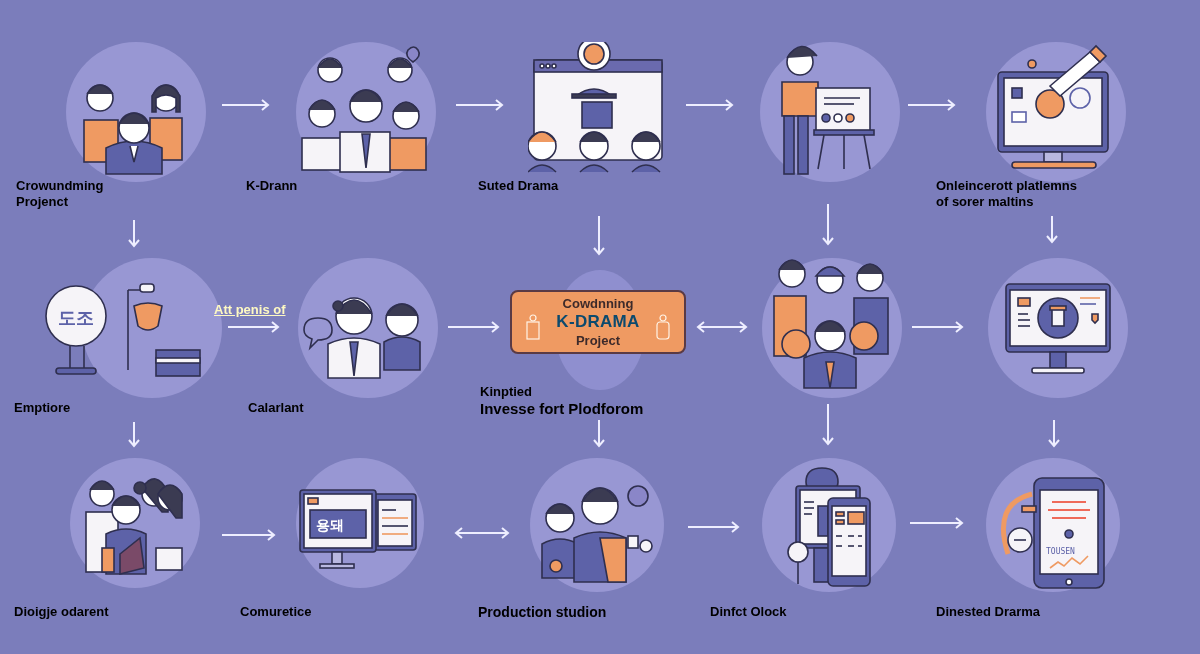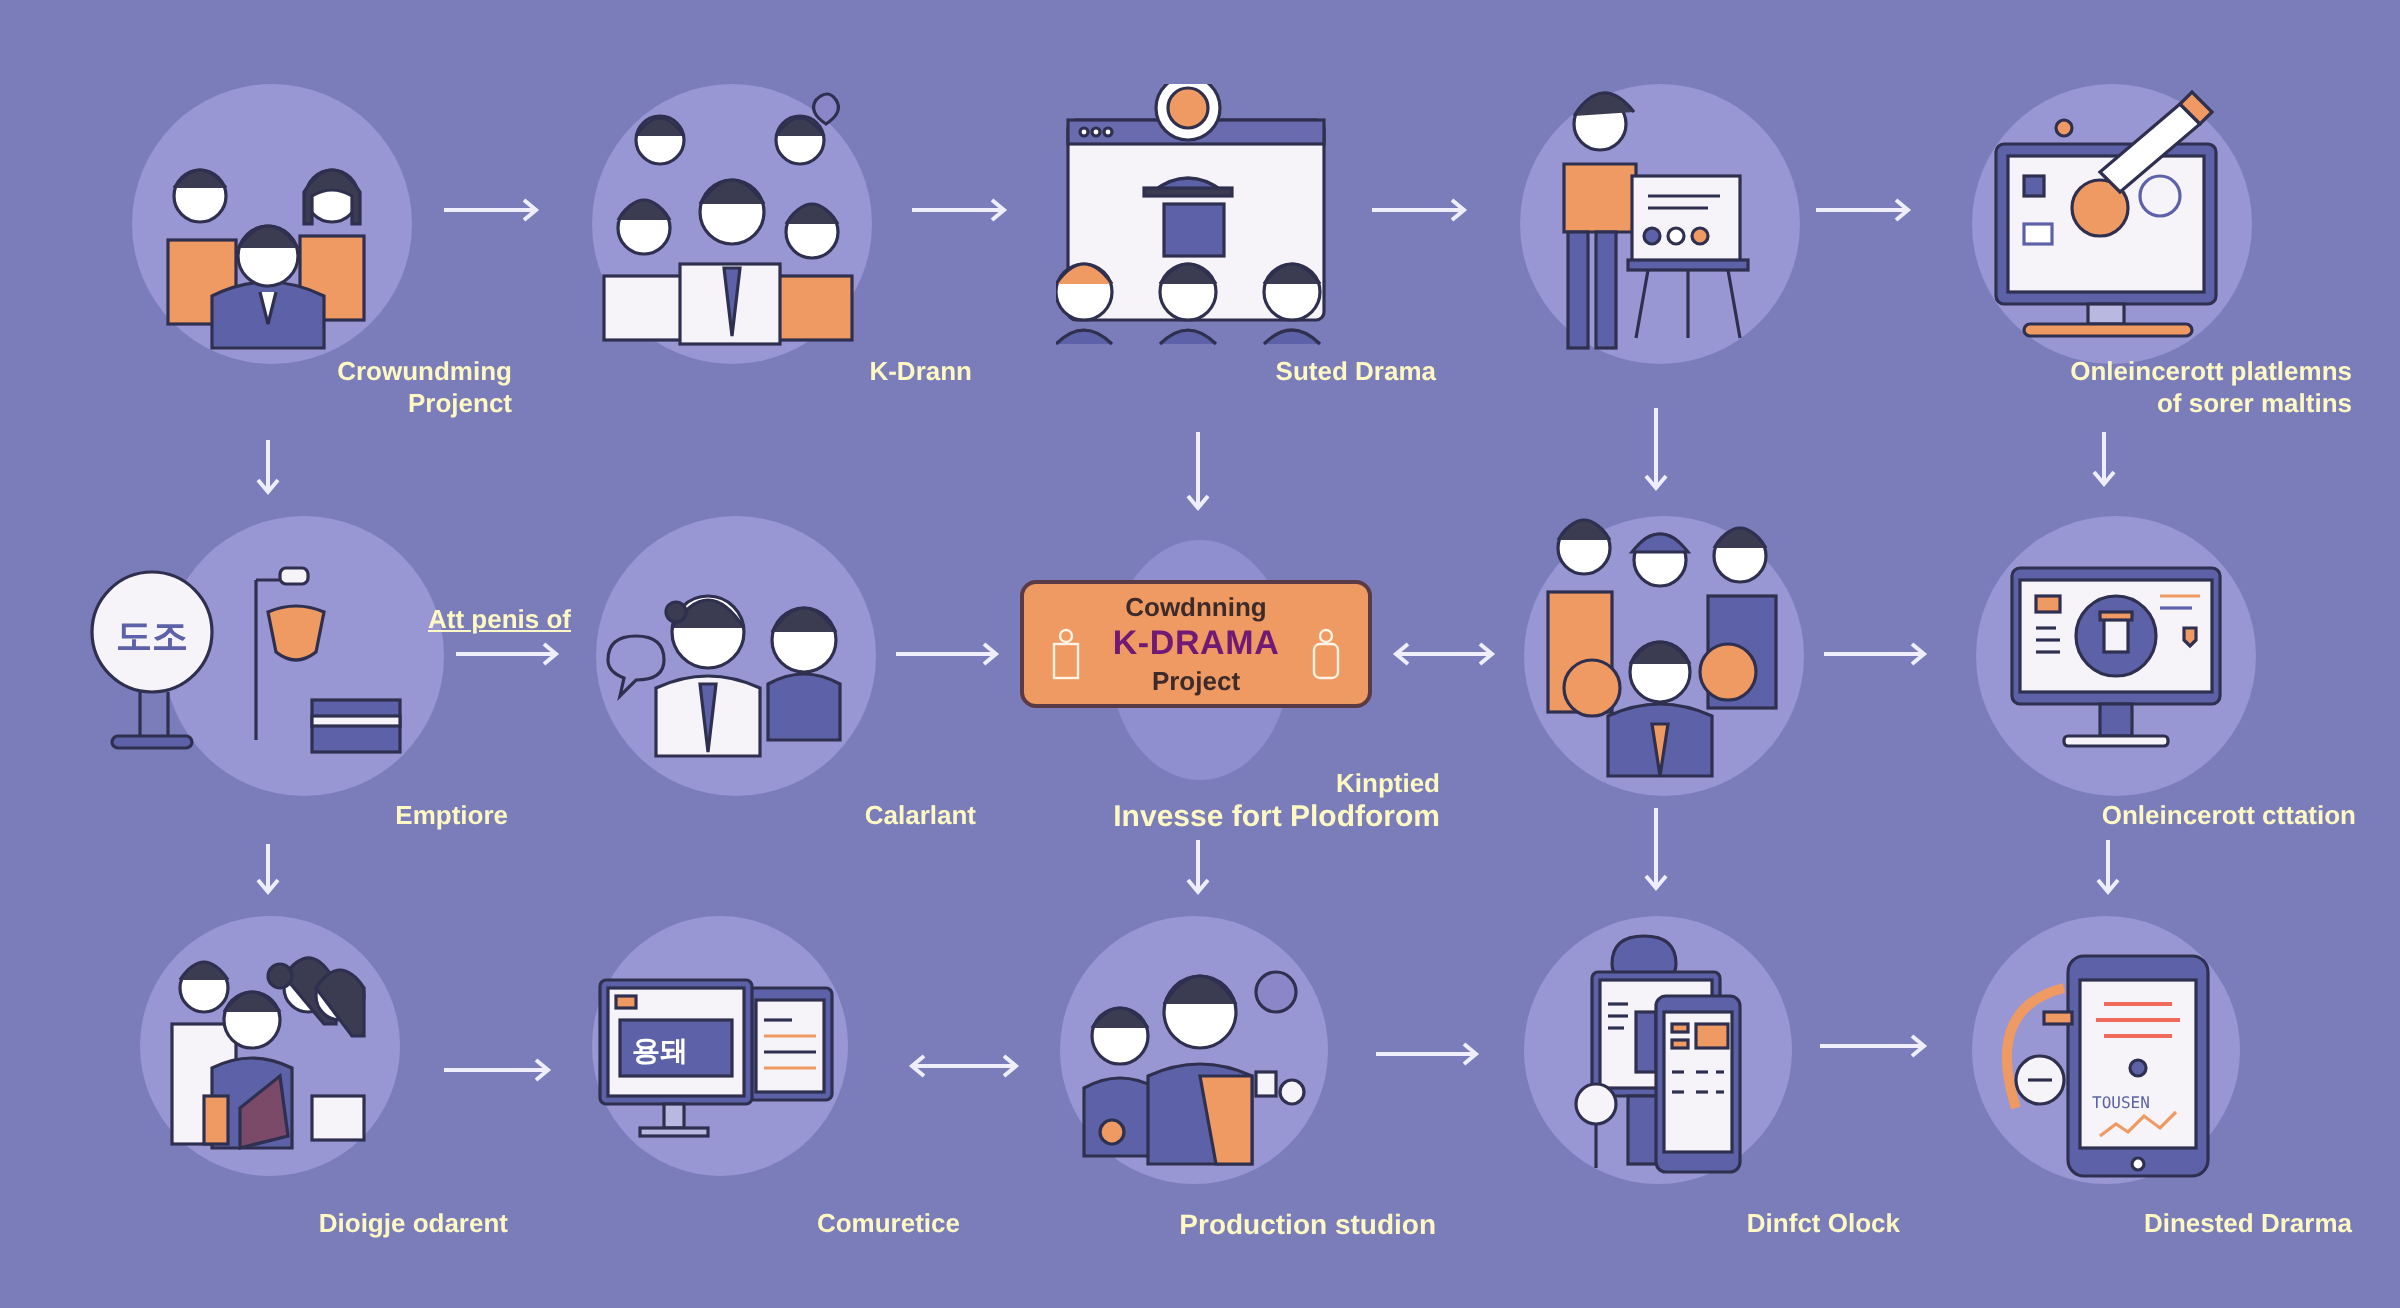--- a/index.html
+++ b/index.html
@@ -10,32 +10,32 @@
     position: relative;
   }
   .stage { position: absolute; inset: 0; }
   .node { position: absolute; width: 140px; height: 140px; }
   .disc {
     position: absolute; left: 0; top: 0; width: 140px; height: 140px;
     border-radius: 50%; background: #9897d3;
   }
   .node svg.ill { position: absolute; left: 0; top: 0; width: 140px; height: 140px; }
   .label {
-    position: absolute; width: 240px; text-align: right; color: #fef9c3;
+    position: absolute; width: 240px; text-align: left; color: #000000;
     font-size: 13px; line-height: 16px; font-weight: bold;
   }
   .arrow { position: absolute; }
   .arrow svg { display: block; }
   .center-box {
     position: absolute; left: 510px; top: 290px; width: 176px; height: 64px;
     background: #ef9a62; border: 2px solid #5a3a44; border-radius: 8px;
     box-sizing: border-box; text-align: center;
   }
   .center-box .l1 { position: absolute; left: 0; right: 0; top: 4px; font-size: 13px; font-weight: bold; color: #3d2a2a; }
-  .center-box .l2 { position: absolute; left: 0; right: 0; top: 20px; font-size: 17px; font-weight: bold; color: #701a75; letter-spacing: 0.3px; }
+  .center-box .l2 { position: absolute; left: 0; right: 0; top: 20px; font-size: 17px; font-weight: bold; color: #0c4a6e; letter-spacing: 0.3px; }
   .center-box .l3 { position: absolute; left: 0; right: 0; top: 41px; font-size: 13px; font-weight: bold; color: #3d2a2a; }
   .center-box .ico { position: absolute; top: 22px; width: 14px; height: 26px; }
   .center-glow { position: absolute; left: 555px; top: 270px; width: 90px; height: 120px; border-radius: 50%; background: #8f8fcf; }
   .side-label { position: absolute; color: #fef9c3; font-size: 13px; font-weight: bold; text-decoration: underline; }
 </style>
 </head>
 <body>
 
 <div class="stage">
 
@@ -257,23 +257,20 @@
         <circle cx="70" cy="60" r="20" fill="#5d62a8"></circle>
         <rect x="64" y="50" width="12" height="18" fill="#f6f4f8"></rect>
           <rect x="62" y="48" width="16" height="4" fill="#ef9a62"></rect>
         <line x1="92" y1="40" x2="112" y2="40" stroke="#ef9a62"></line>
           <line x1="92" y1="46" x2="108" y2="46" stroke="#5d62a8"></line>
         <path d="M104 56 l6 0 l0 6 l-3 3 l-3 -3z" fill="#ef9a62"></path>
         <rect x="62" y="94" width="16" height="16" fill="#5d62a8"></rect>
         <rect x="44" y="110" width="52" height="5" rx="2" fill="#f6f4f8"></rect>
       </g>
     </svg>
-  </div>
-  <div class="label" style="left:938px;top:400px">
-    <div>Onleincerott cttation</div>
   </div>
 
   <div class="node" style="left:70px;top:458px">
     <div class="disc" style="width:130px;height:130px;left:0"></div>
     <svg class="ill" viewBox="0 0 140 140">
       <g stroke="#2f2f4f" stroke-width="1.6">
         <circle cx="32" cy="36" r="12" fill="#fff"></circle>
           <path d="M20 32 q12 -18 24 0" fill="#3b3b52"></path>
         <rect x="16" y="54" width="32" height="60" fill="#f6f4f8"></rect>
         <circle cx="84" cy="36" r="12" fill="#fff"></circle>

